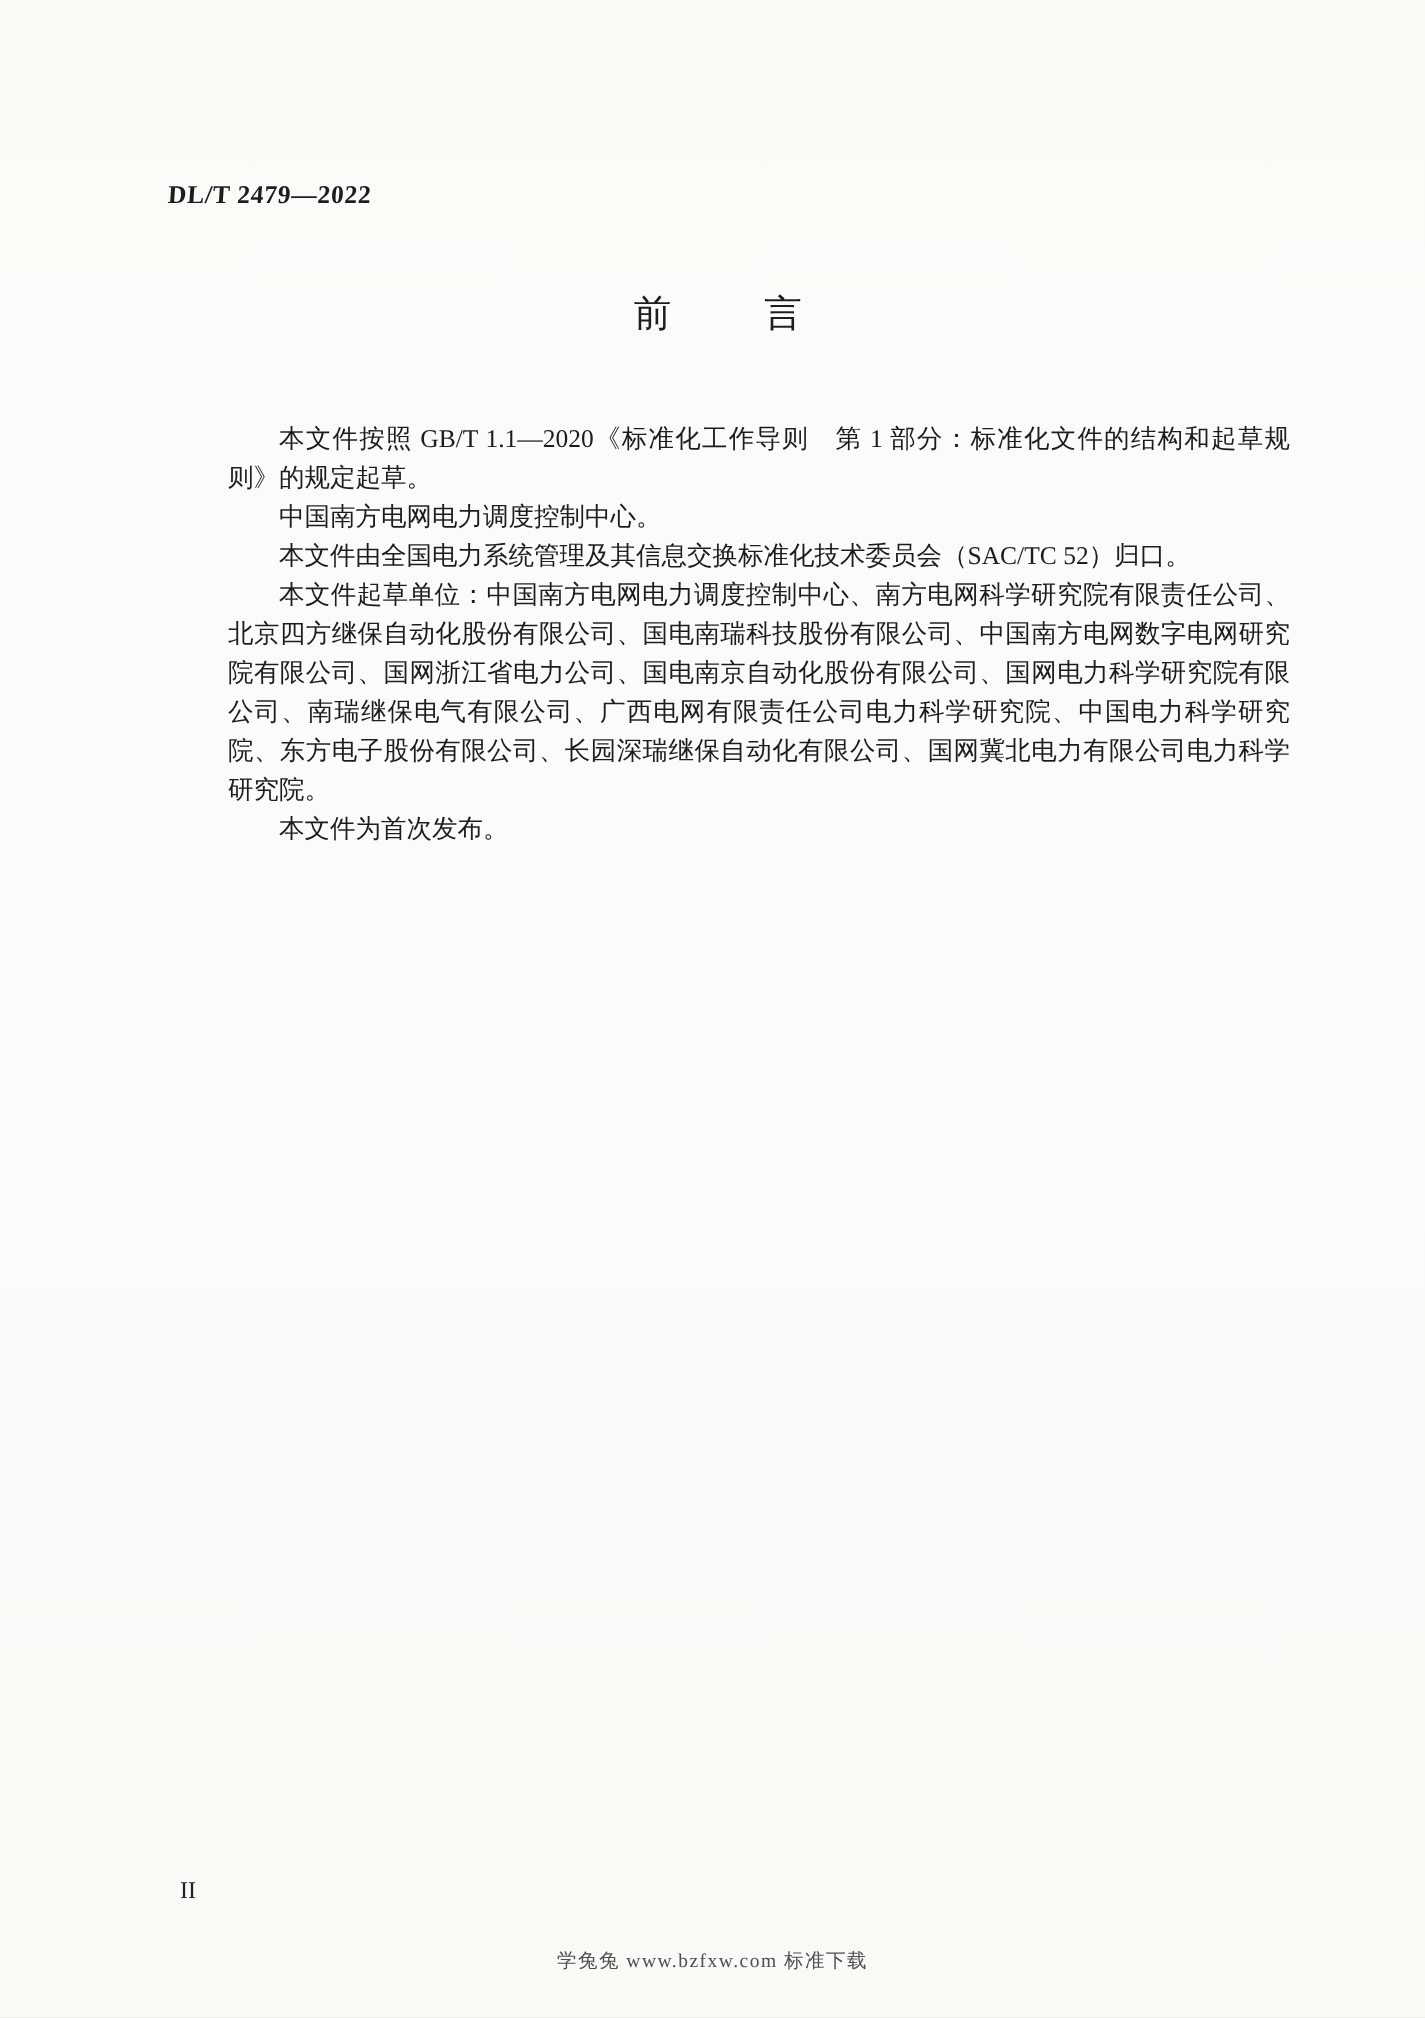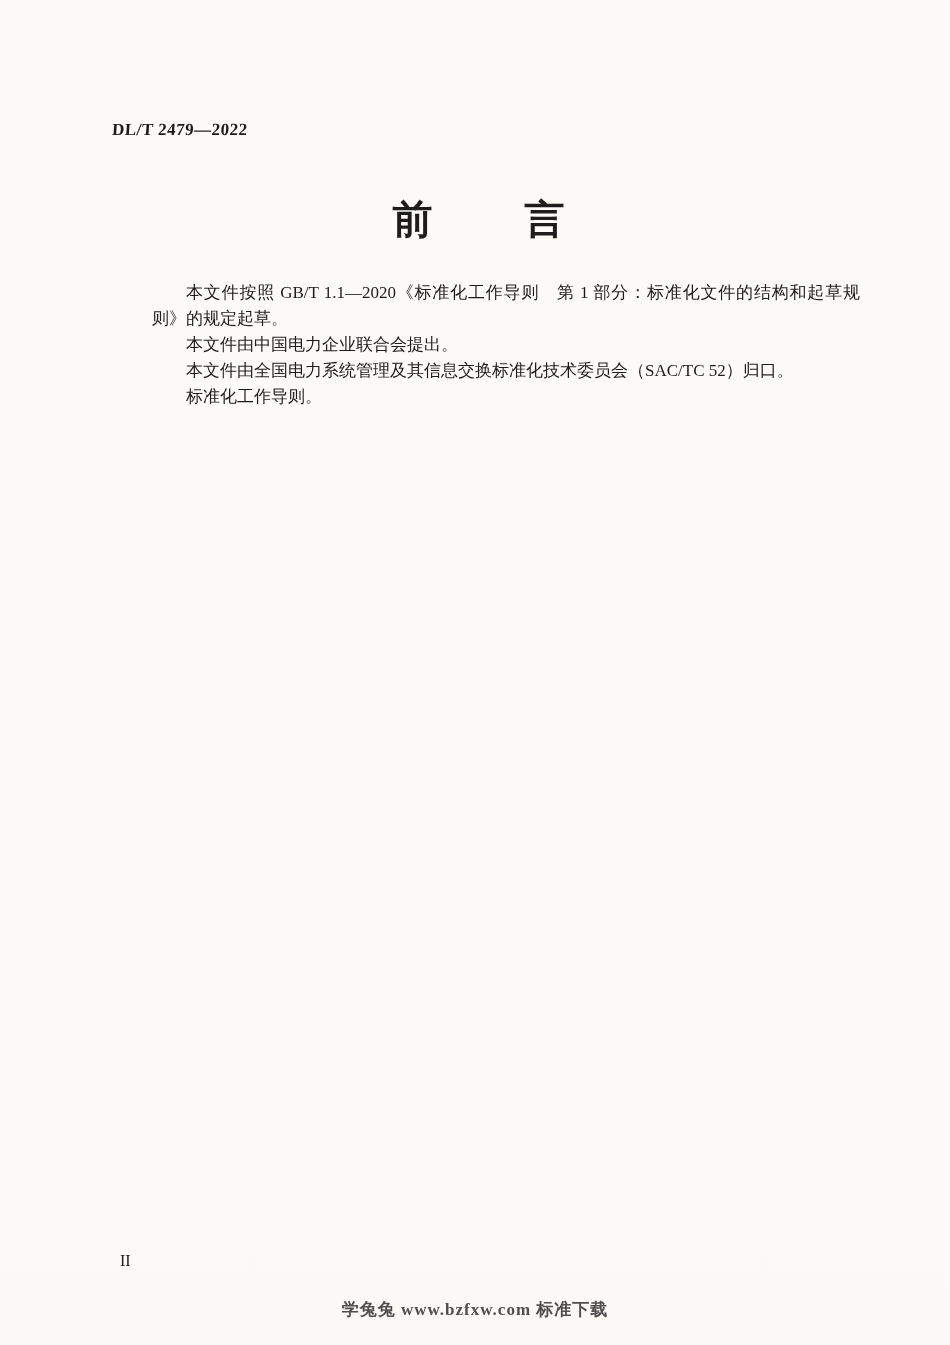--- a/index.html
+++ b/index.html
@@ -29,22 +29,22 @@
     letter-spacing: 0.5px;
     transform: skewX(-4deg);
   }
 
   .page-title {
     position: absolute;
     top: 192px;
     left: 0;
     width: 100%;
     text-align: center;
-    font-size: 40px;
-    font-weight: bold;
+    font-size: 25px;
+    font-weight: normal;
     letter-spacing: 4px;
     padding-left: 11px;
   }
 
   .body-text {
     position: absolute;
     top: 280px;
     left: 112px;
     width: 748px;
     font-size: 17px;
@@ -65,39 +65,39 @@
     font-size: 16px;
     color: #222;
   }
 
   .watermark {
     position: absolute;
     top: 1298px;
     left: 0;
     width: 100%;
     text-align: center;
-    font-size: 17px;
+    font-size: 13px;
     color: #4f4f4f;
     letter-spacing: 1px;
-    font-weight: bold;
   }
 </style>
 </head>
 <body>
 
 <div class="page">
 
   <div class="doc-number">DL/T 2479—2022</div>
 
   <div class="page-title">前　　言</div>
 
   <div class="body-text">
       <p class="para">本文件按照 GB/T 1.1—2020《标准化工作导则　第 1 部分：标准化文件的结构和起草规则》的规定起草。</p>
-      <p class="para">本文件由中国电力企业联合会提出。</p>
+      <p class="para">中国南方电网电力调度控制中心。</p>
       <p class="para">本文件由全国电力系统管理及其信息交换标准化技术委员会（SAC/TC 52）归口。</p>
-      <p class="para">标准化工作导则。</p>
+      <p class="para">本文件起草单位：中国南方电网电力调度控制中心、南方电网科学研究院有限责任公司、北京四方继保自动化股份有限公司、国电南瑞科技股份有限公司、中国南方电网数字电网研究院有限公司、国网浙江省电力公司、国电南京自动化股份有限公司、国网电力科学研究院有限公司、南瑞继保电气有限公司、广西电网有限责任公司电力科学研究院、中国电力科学研究院、东方电子股份有限公司、长园深瑞继保自动化有限公司、国网冀北电力有限公司电力科学研究院。</p>
+      <p class="para">本文件为首次发布。</p>
     </div>
 
   <div class="page-number">II</div>
 
   <div class="watermark">学兔兔 www.bzfxw.com 标准下载</div>
 
 </div>
 
 </body></html>

